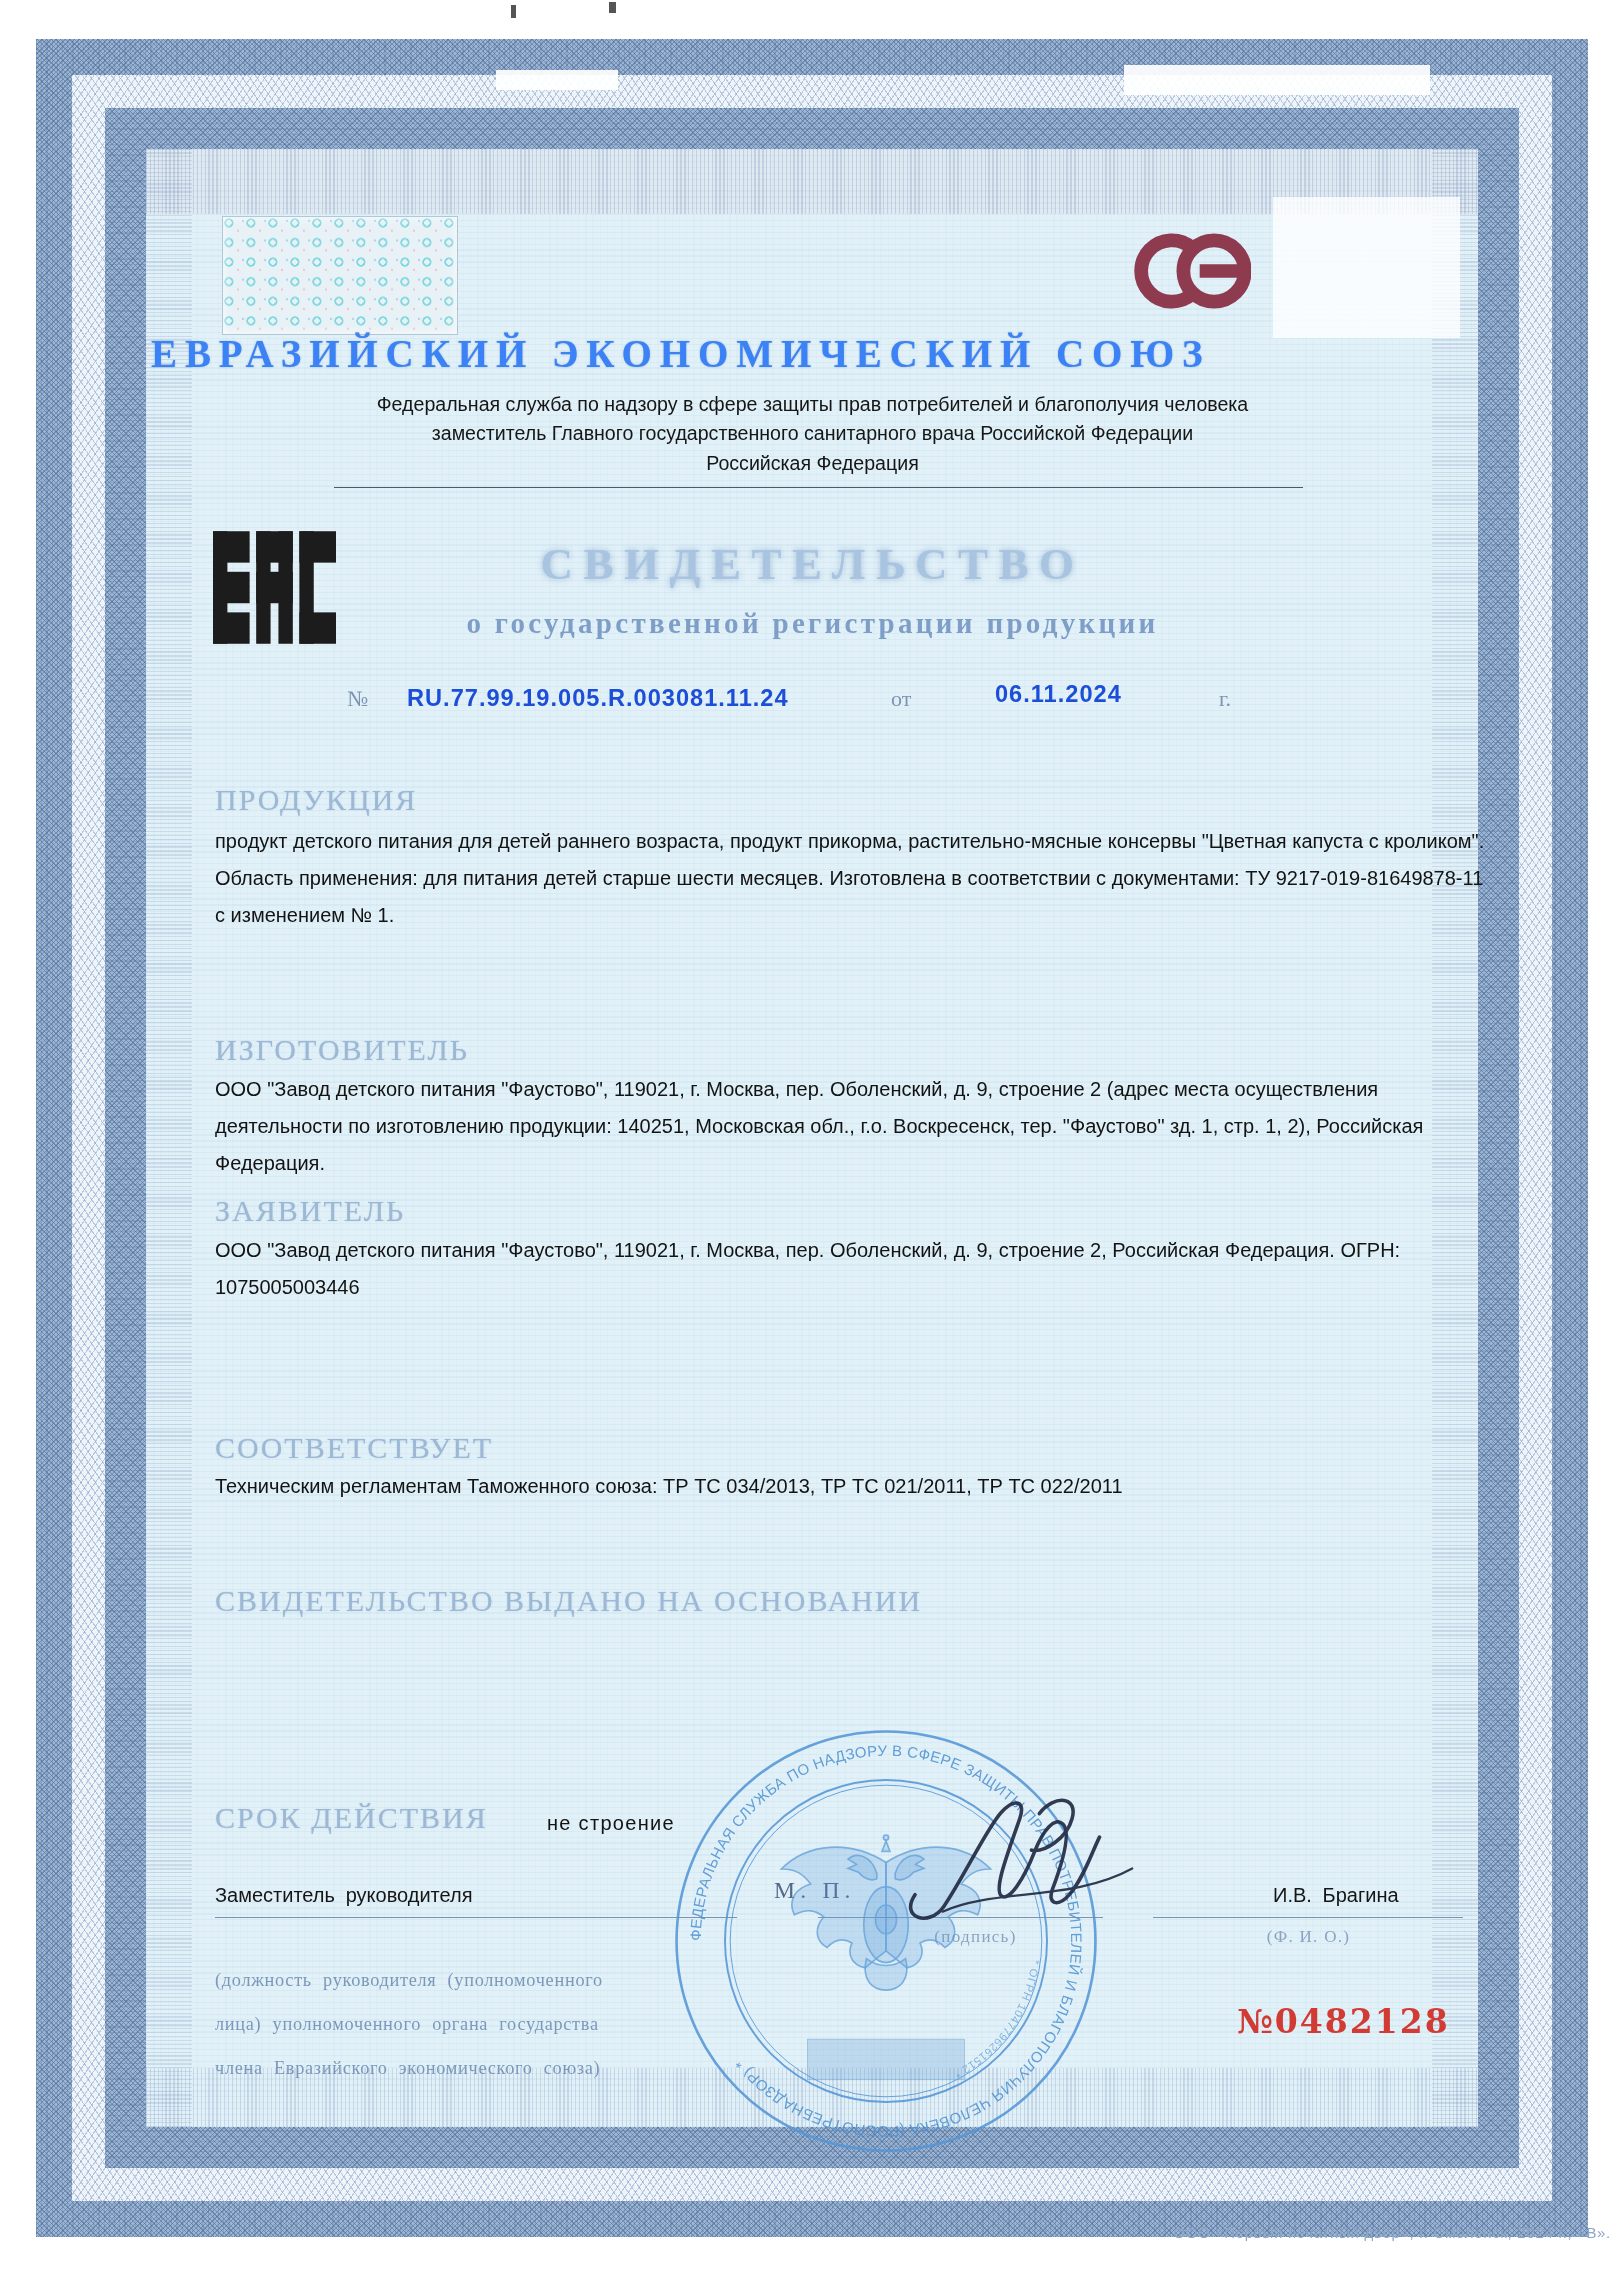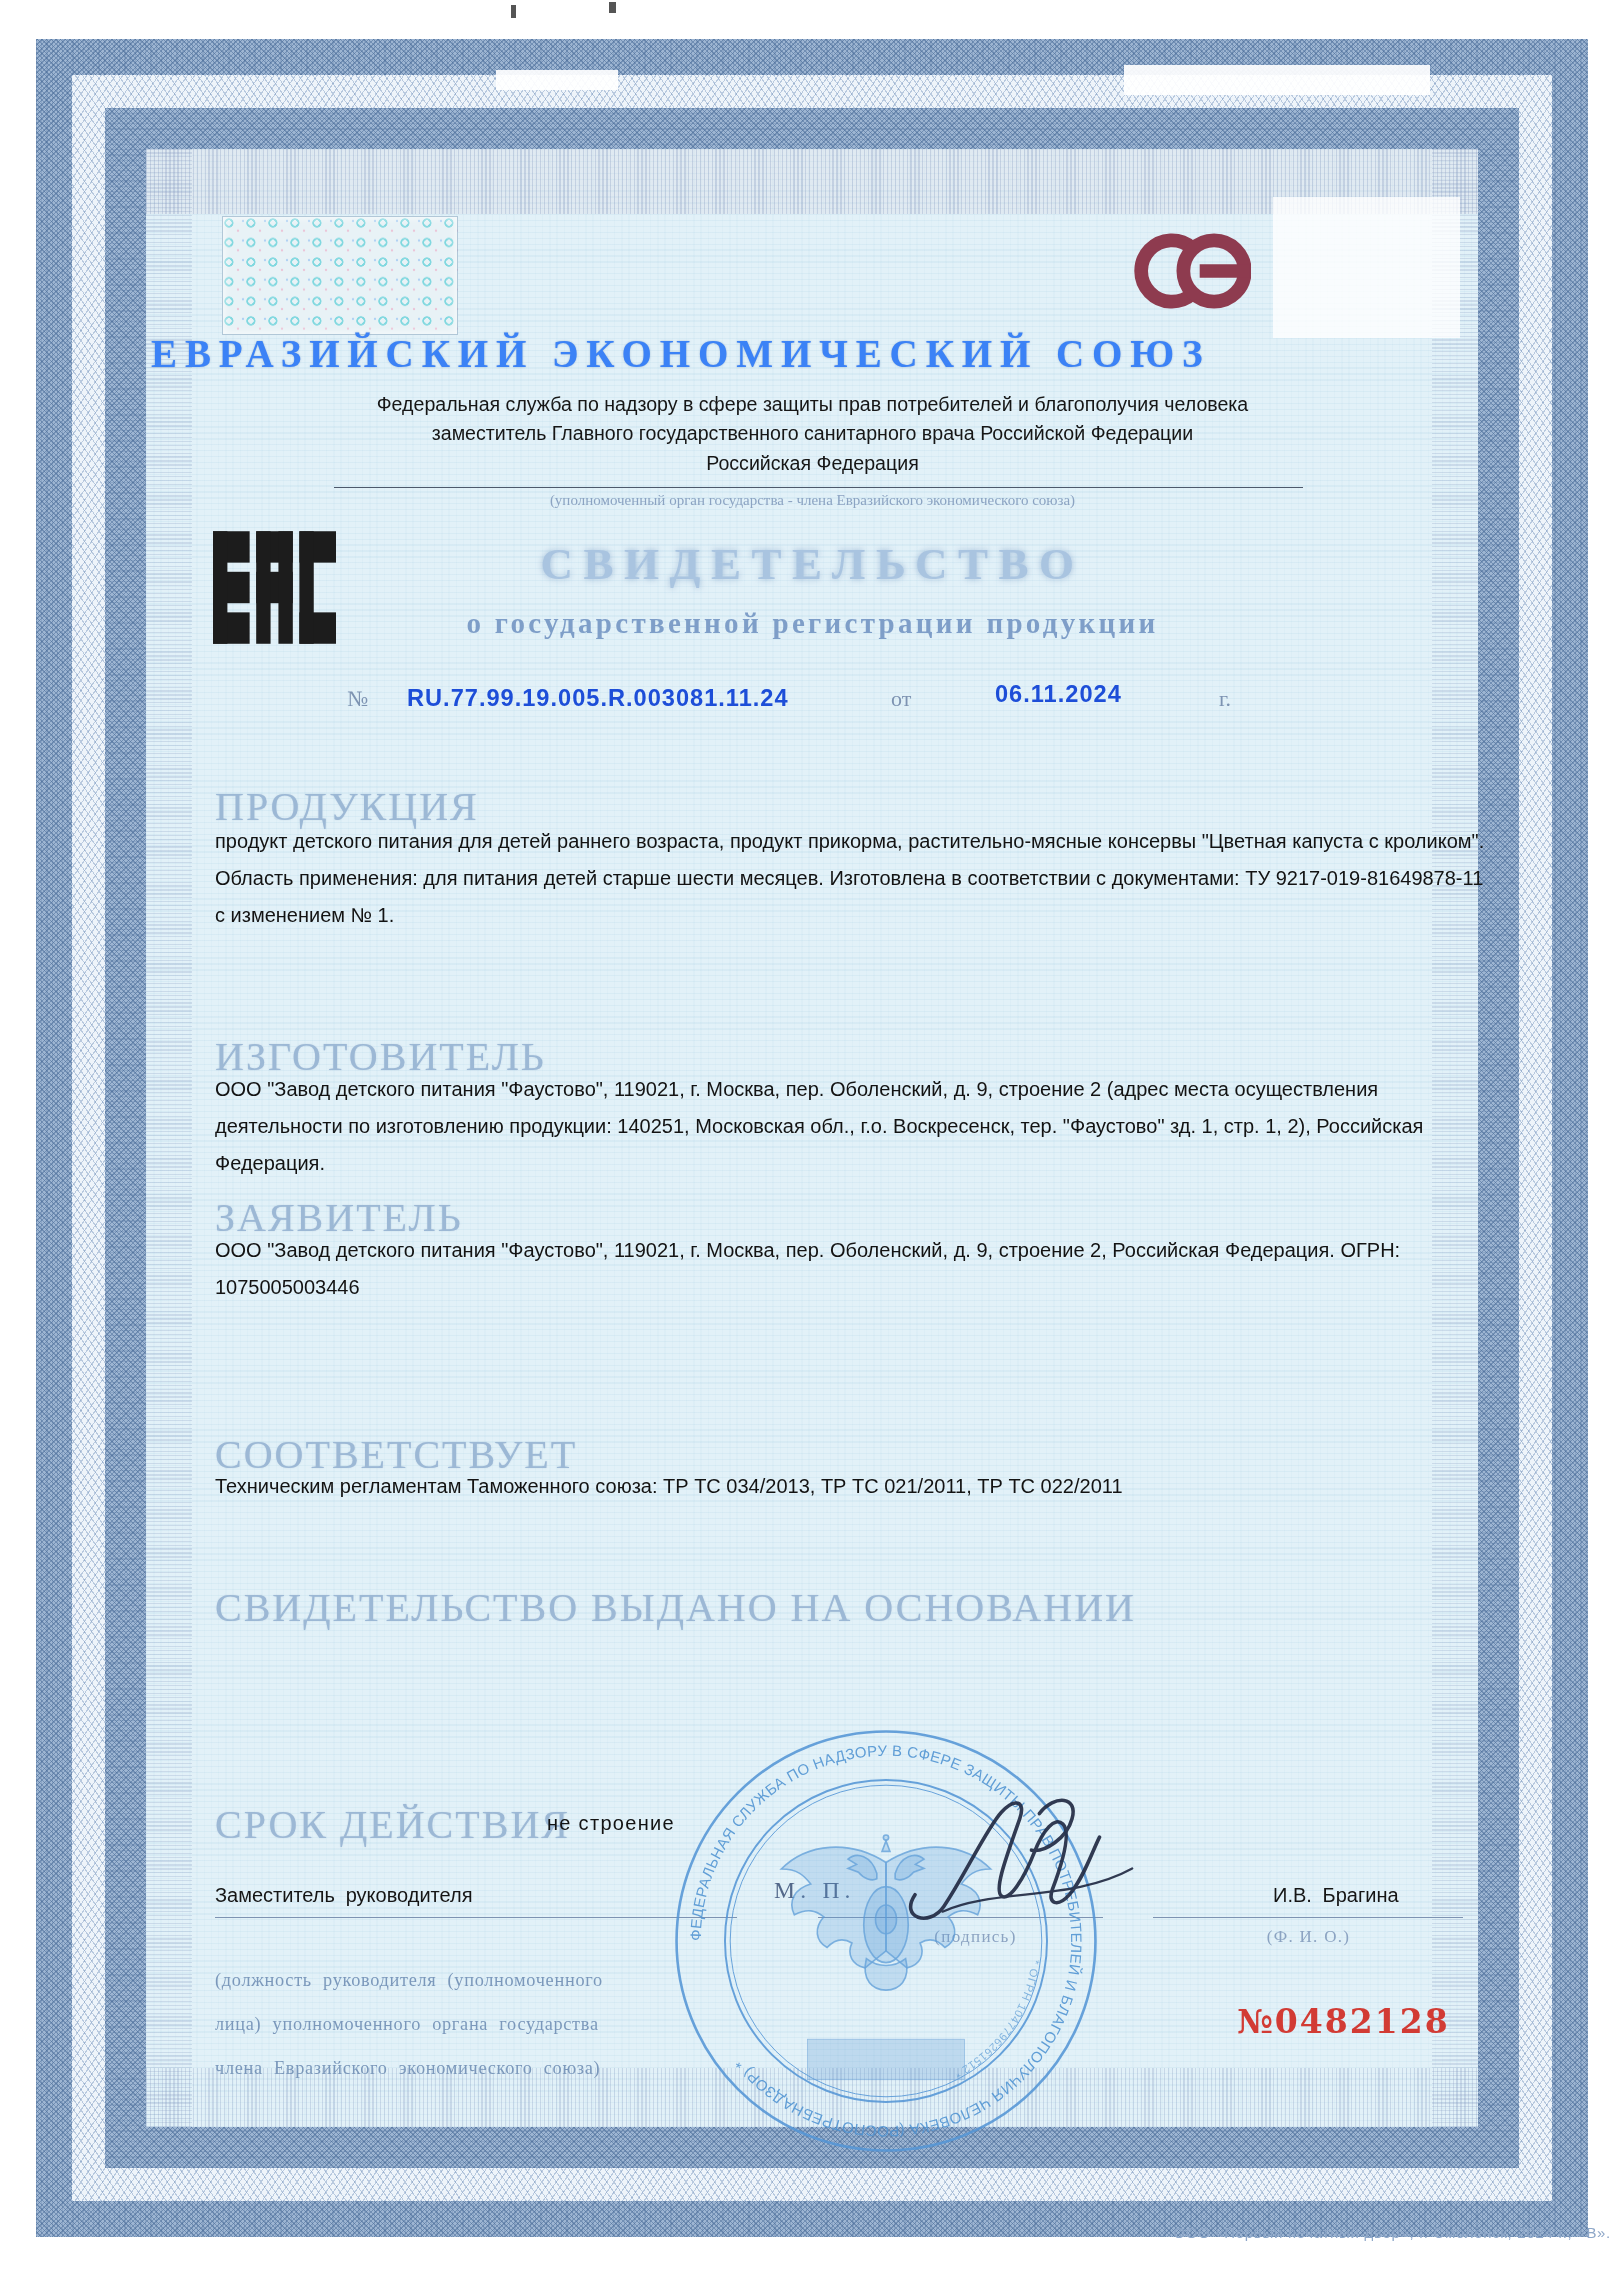--- a/index.html
+++ b/index.html
@@ -64,21 +64,21 @@
   .auth-note{left:151px;width:1323px;text-align:center;font-family:"Liberation Serif",serif;
     font-size:15px;color:#8ba3c2;}
   .doc-title{left:151px;width:1323px;top:538px;text-align:center;
     font-family:"Liberation Serif",serif;font-weight:bold;font-size:45px;letter-spacing:10.5px;
     color:#a9c4e0;text-shadow:0 0 5.9px rgba(140,170,205,.75);}
   .doc-subtitle{left:151px;width:1323px;top:607px;text-align:center;
     font-family:"Liberation Serif",serif;font-weight:bold;font-size:29px;letter-spacing:3.3px;
     color:#7e9ec8;}
   .numrow-label{font-family:"Liberation Serif",serif;font-size:22px;color:#7d93b2;}
   .numrow-value{font-size:23.6px;font-weight:600;color:#1d4ed8;letter-spacing:1px;}
-  .sec-title{font-family:"Liberation Serif",serif;font-size:40px;letter-spacing:2px;
+  .sec-title{font-family:"Liberation Serif",serif;font-size:30px;letter-spacing:2px;
     color:#9cb8d5;text-shadow:0 0 1.3px rgba(150,175,205,.55);}
   .sec-text{font-size:20px;color:#131313;line-height:37px;}
   .sig-label{font-size:20px;color:#151515;word-spacing:5.2px;}
   .sig-line{height:0;border-top:1.3px solid #7d93b2;}
   .sig-note{font-family:"Liberation Serif",serif;font-size:17px;color:#8ba3c2;letter-spacing:1.3px;}
   .mp{font-family:"Liberation Serif",serif;font-size:23.6px;color:#53688a;letter-spacing:5.2px;text-align:right;}
   .pos-note{font-family:"Liberation Serif",serif;font-size:18.3px;color:#7b98bb;
     letter-spacing:0.7px;word-spacing:5.9px;line-height:44px;}
   .serial{font-family:"DejaVu Serif",serif;font-weight:bold;font-size:33px;color:#d23b34;
     letter-spacing:2px;z-index:4;}
@@ -121,21 +121,20 @@
       <circle cx="122" cy="75" r="47"></circle>
       <path d="M100,75 L176,75"></path>
     </g>
   </svg>
 
   <div class="abs union-title">ЕВРАЗИЙСКИЙ ЭКОНОМИЧЕСКИЙ СОЮЗ</div>
   <div class="abs auth" style="top:393px;">Федеральная служба по надзору в сфере защиты прав потребителей и благополучия человека</div>
   <div class="abs auth" style="top:422px;">заместитель Главного государственного санитарного врача Российской Федерации</div>
   <div class="abs auth" style="top:452px;">Российская Федерация</div>
   <div class="abs rule" style="top:487px;"></div>
-  <div class="abs auth-note" style="top:492px;">(уполномоченный орган государства - члена Евразийского экономического союза)</div>
 
   <svg class="eac-svg" width="123" height="113" viewBox="0 0 188 172" aria-label="ЕАС">
     <g fill="#1c1c1c">
       <rect x="0" y="0" width="56" height="48"></rect>
         <rect x="0" y="62" width="56" height="48"></rect>
       <rect x="0" y="124" width="56" height="48"></rect>
         <rect x="0" y="0" width="22" height="172"></rect>
       <rect x="66" y="0" width="56" height="48"></rect>
         <rect x="66" y="62" width="56" height="48"></rect>
       <rect x="66" y="0" width="22" height="172"></rect>

